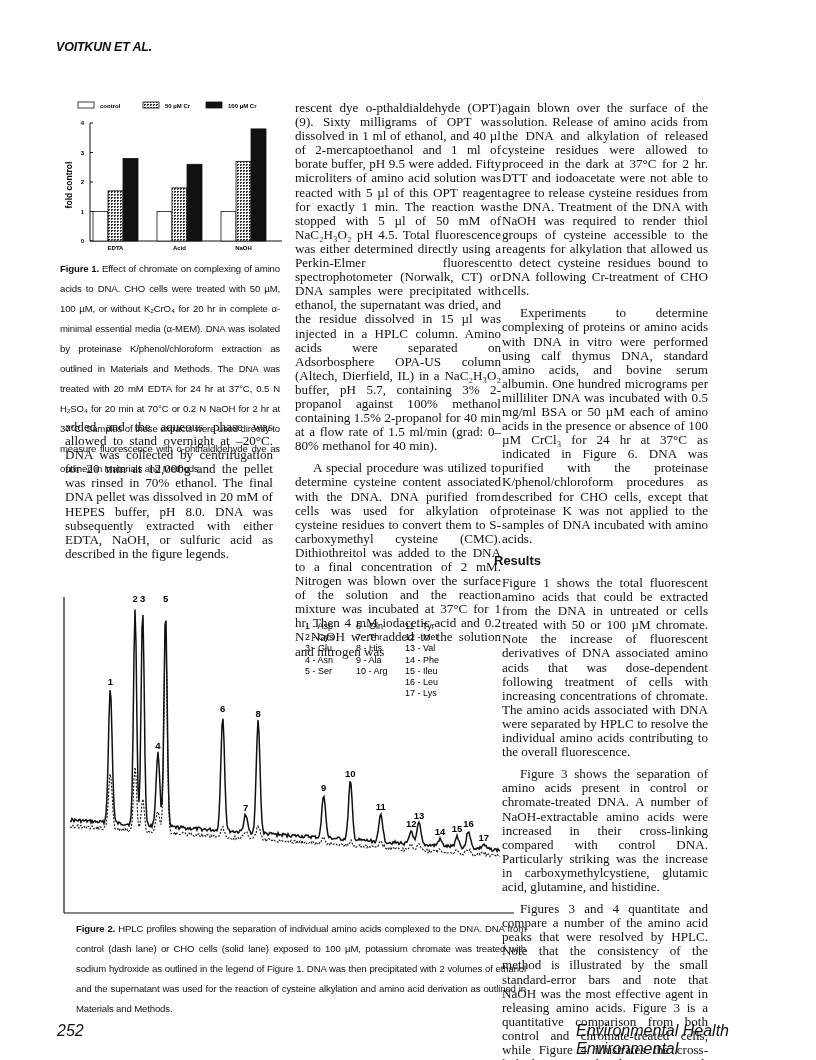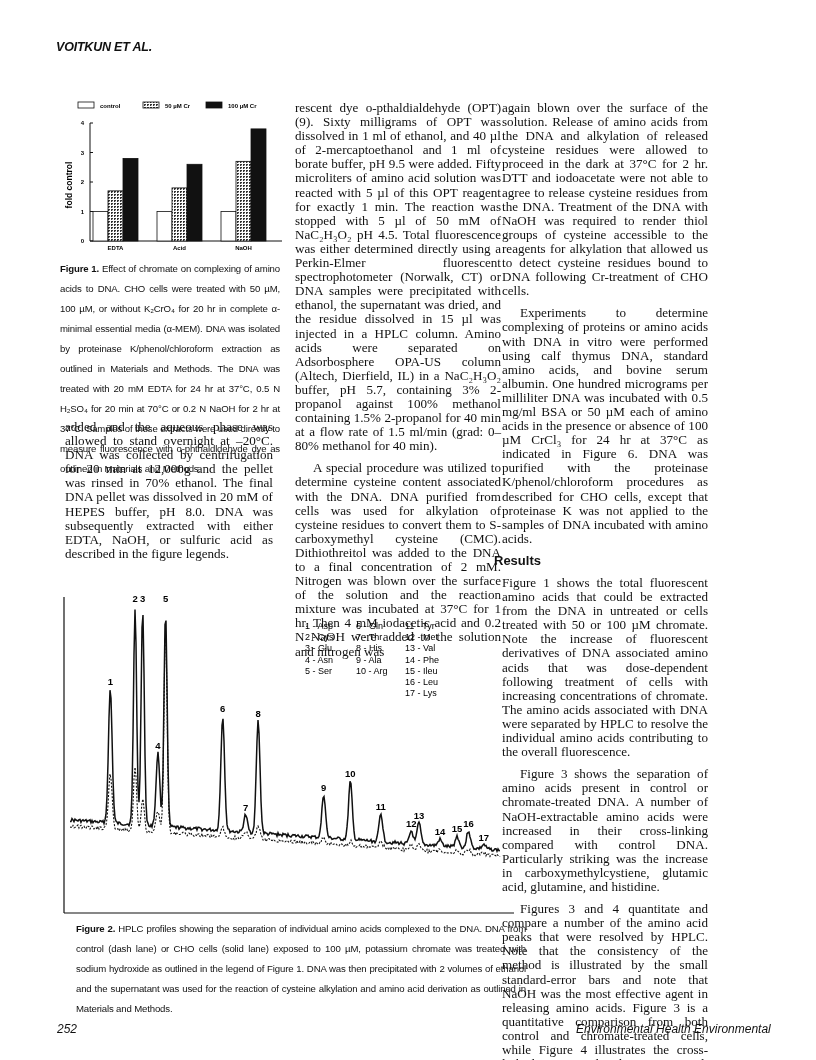--- a/index.html
+++ b/index.html
@@ -5,21 +5,21 @@
   html, body { margin:0; padding:0; background:#fff; }
   body { width:816px; height:1060px; position:relative; overflow:hidden; color:#111; }
   .abs { position:absolute; }
   .running-head { left:56px; top:28px; font-family:"Liberation Sans",sans-serif; font-weight:bold; font-style:italic; font-size:12.5px; letter-spacing:-0.2px;margin-top:12px; }
   .body-text { font-family:"Liberation Serif",serif; font-size:13.1px; line-height:14.1px; text-align:justify; hyphens:manual; }
   .body-text p { margin:8px; }
   .body-text p.indent { text-indent:18px; }
   .caption { font-family:"Liberation Sans",sans-serif; font-size:9.6px; line-height:20px; text-align:justify; letter-spacing:-0.15px; }
   .caption b { font-weight:bold; }
   .section-head { font-family:"Liberation Sans",sans-serif; font-weight:bold; font-size:13px; margin:8px 0 6px 0; }
-  .footer { font-family:"Liberation Sans",sans-serif; font-style:italic; font-size:12px; }
+  .footer { font-family:"Liberation Sans",sans-serif; font-style:italic; font-size:16px; }
   svg text { font-family:"Liberation Sans",sans-serif; }
 </style>
 </head>
 <body>
 
 <div class="abs running-head">VOITKUN ET AL.</div>
 
 <svg class="abs" style="left:60px;top:92px" width="222" height="158">
   <defs>
     <pattern id="xhatch" width="3" height="3" patternUnits="userSpaceOnUse">

